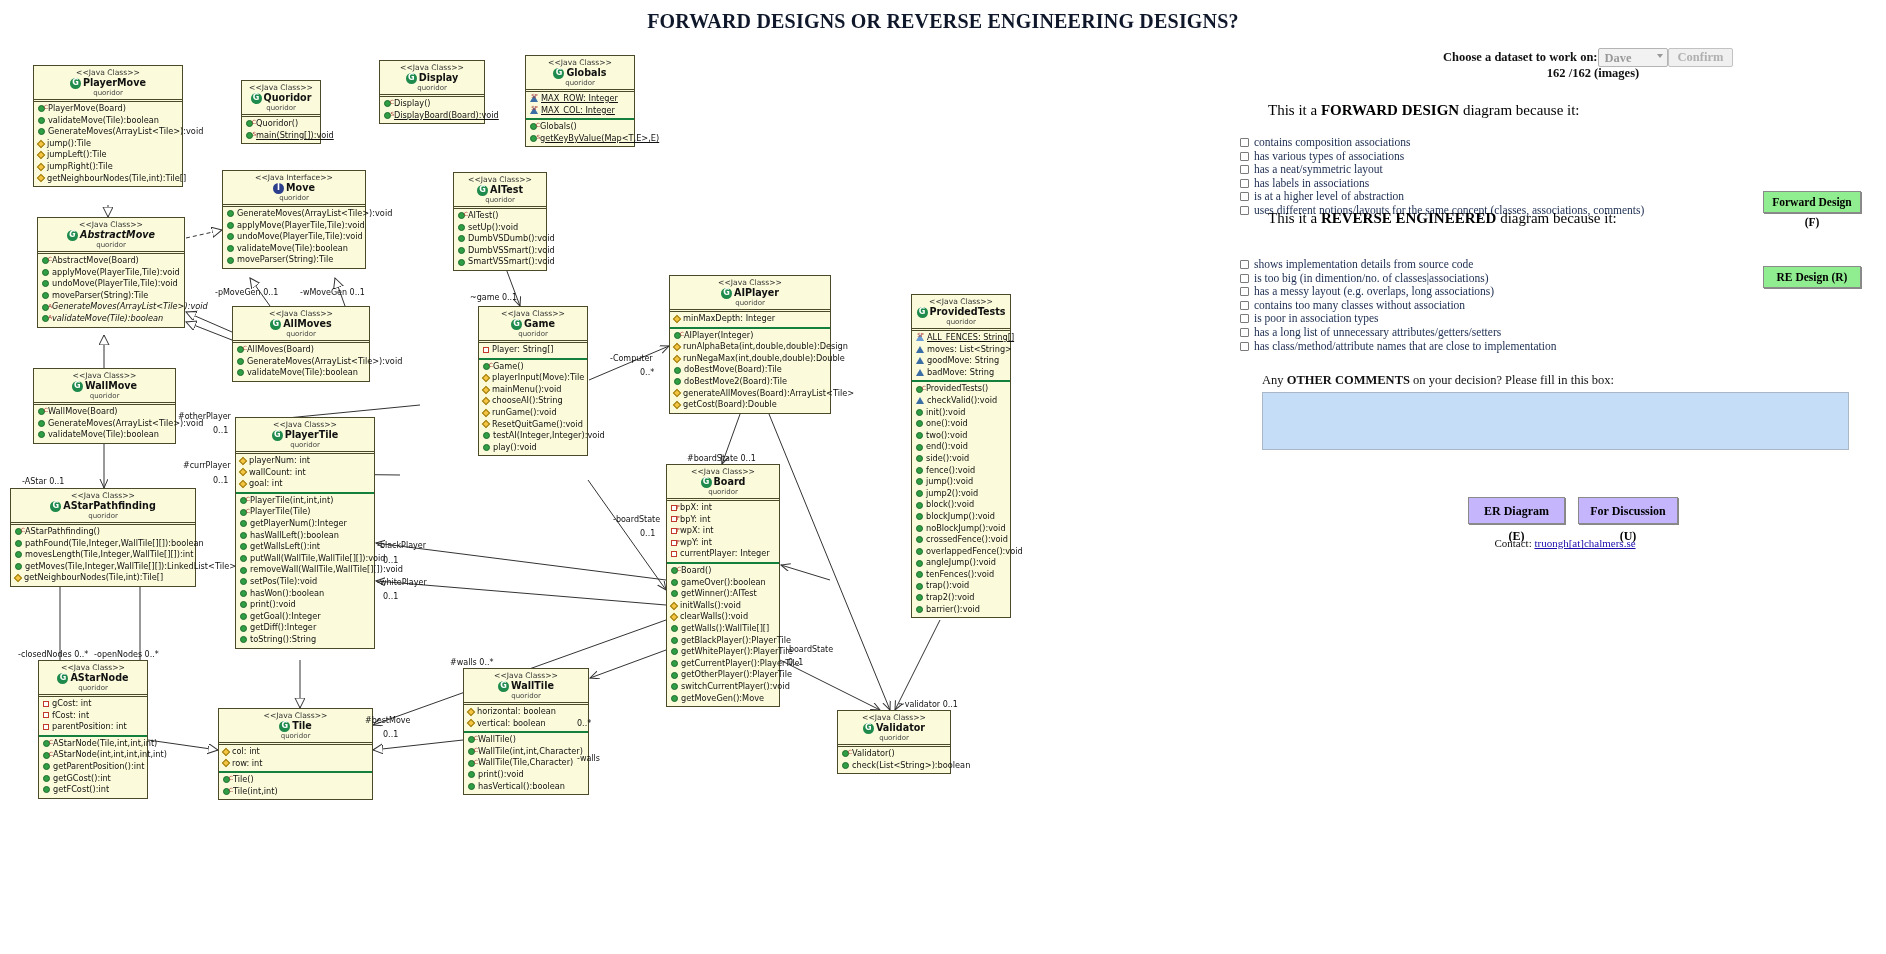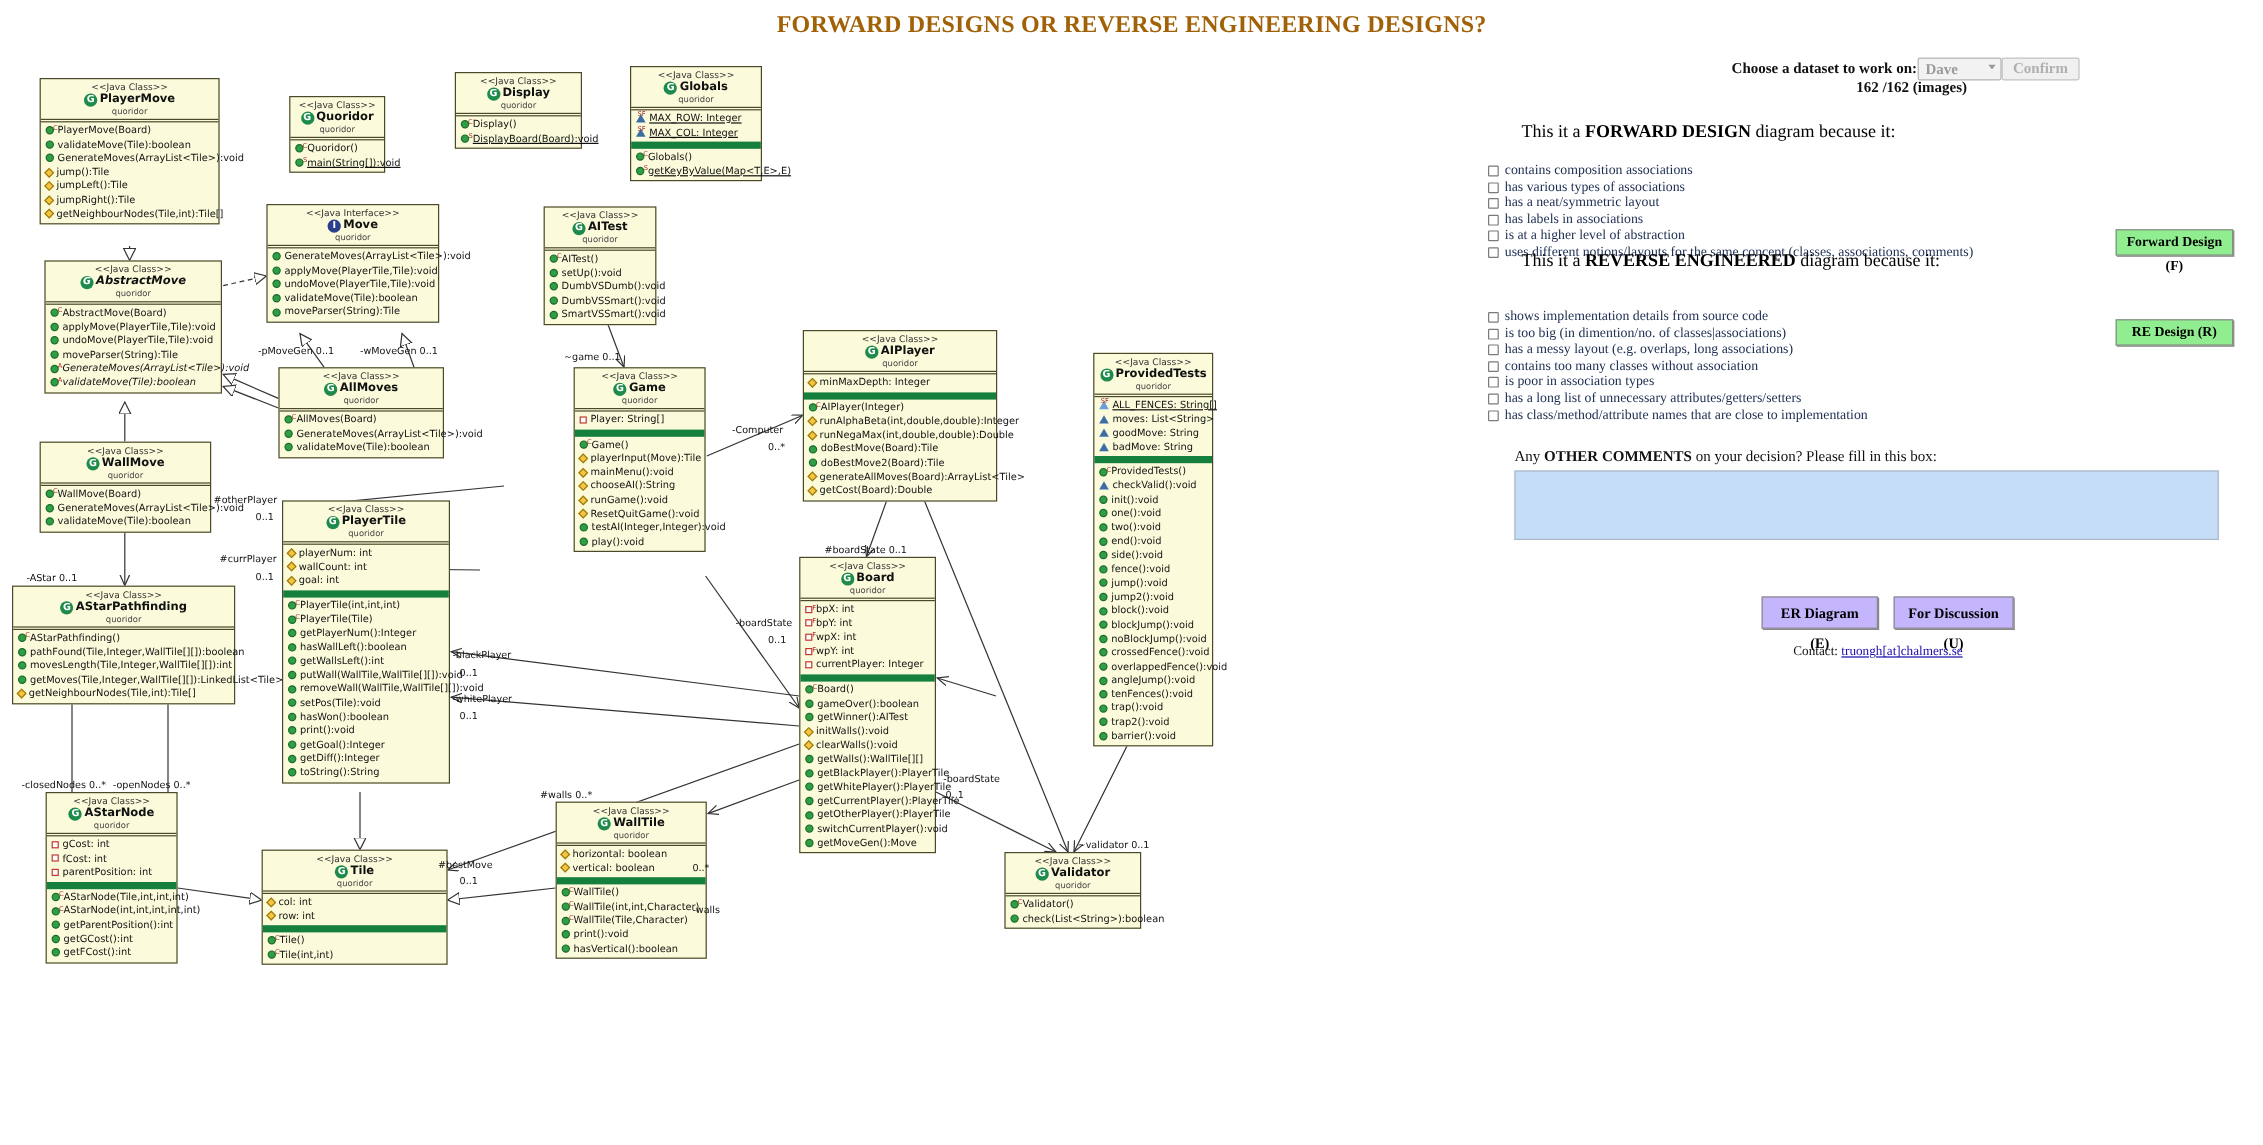--- a/index.html
+++ b/index.html
@@ -11,21 +11,21 @@
     font-family: "Liberation Serif", "DejaVu Serif", serif;
     overflow: hidden;
   }
   #root { position: relative; width: 1886px; height: 954px; }
 
   
   .page-title {
     position: absolute; top: 10px; left: 0; width: 1886px;
     text-align: center;
     font-size: 20px; font-weight: bold; letter-spacing: .2px;
-    color: #a16207;
+    color: #0f172a;
   }
 
   .dataset-row {
     position: absolute; left: 1443px; top: 48px;
     font-size: 12.5px; font-weight: bold; color: #111;
     display: flex; align-items: center; gap: 0;
   }
   .dataset-select {
     appearance: none; -webkit-appearance: none;
     border: 1px solid #b4b4b4; background: #f2f2f2;
@@ -120,21 +120,21 @@
   }
   .uml-head { padding: 2px 3px 2px 3px; text-align: center; }
   .uml-stereo { font-size: 7.6px; color: #333; }
   .uml-name {
     font-size: 9.6px; font-weight: bold; color: #111;
     display: flex; align-items: center; justify-content: center; gap: 2px;
     line-height: 12px;
   }
   .uml-name.ital { font-style: italic; }
   .uml-pkg { font-size: 7px; color: #444; }
-  .uml-sec { border-top: 6px solid #15803d; padding: 1px 2px 2px 2px; }
+  .uml-sec { border-top: 2px solid #15803d; padding: 1px 2px 2px 2px; }
   .uml-sec.double { border-top: 3px double #4a4a2a; }
   .mrow { display: flex; align-items: center; gap: 3px; line-height: 11.6px; white-space: nowrap; padding-left: 2px; }
   .mrow .txt { font-size: 8.2px; }
   .mrow .txt.ul { text-decoration: underline; }
   .mrow .txt.it { font-style: italic; }
 
   
   .g { flex: 0 0 auto; width: 8px; height: 8px; position: relative; display:inline-block; }
   .g.pub   { border-radius: 50%; background: #2f9e44; border: 1px solid #1d6b2c; width:7px; height:7px; }
   .g.prot  { width:0;height:0;background:none;border-left:4px solid transparent;border-right:4px solid transparent;border-bottom:7px solid #3b6ea5; }
@@ -652,21 +652,21 @@
           </div>
           <div class="uml-sec">
             <div class="mrow">
               <span class="g ctor">
                 <span class="sup">C</span>
               </span>
               <span class="txt">AIPlayer(Integer)</span>
             </div>
             <div class="mrow">
               <span class="g pkg"></span>
-              <span class="txt">runAlphaBeta(int,double,double):Integer</span>
+              <span class="txt">runAlphaBeta(int,double,double):Design</span>
             </div>
             <div class="mrow">
               <span class="g pkg"></span>
               <span class="txt">runNegaMax(int,double,double):Double</span>
             </div>
             <div class="mrow">
               <span class="g pub"></span>
               <span class="txt">doBestMove(Board):Tile</span>
             </div>
             <div class="mrow">

